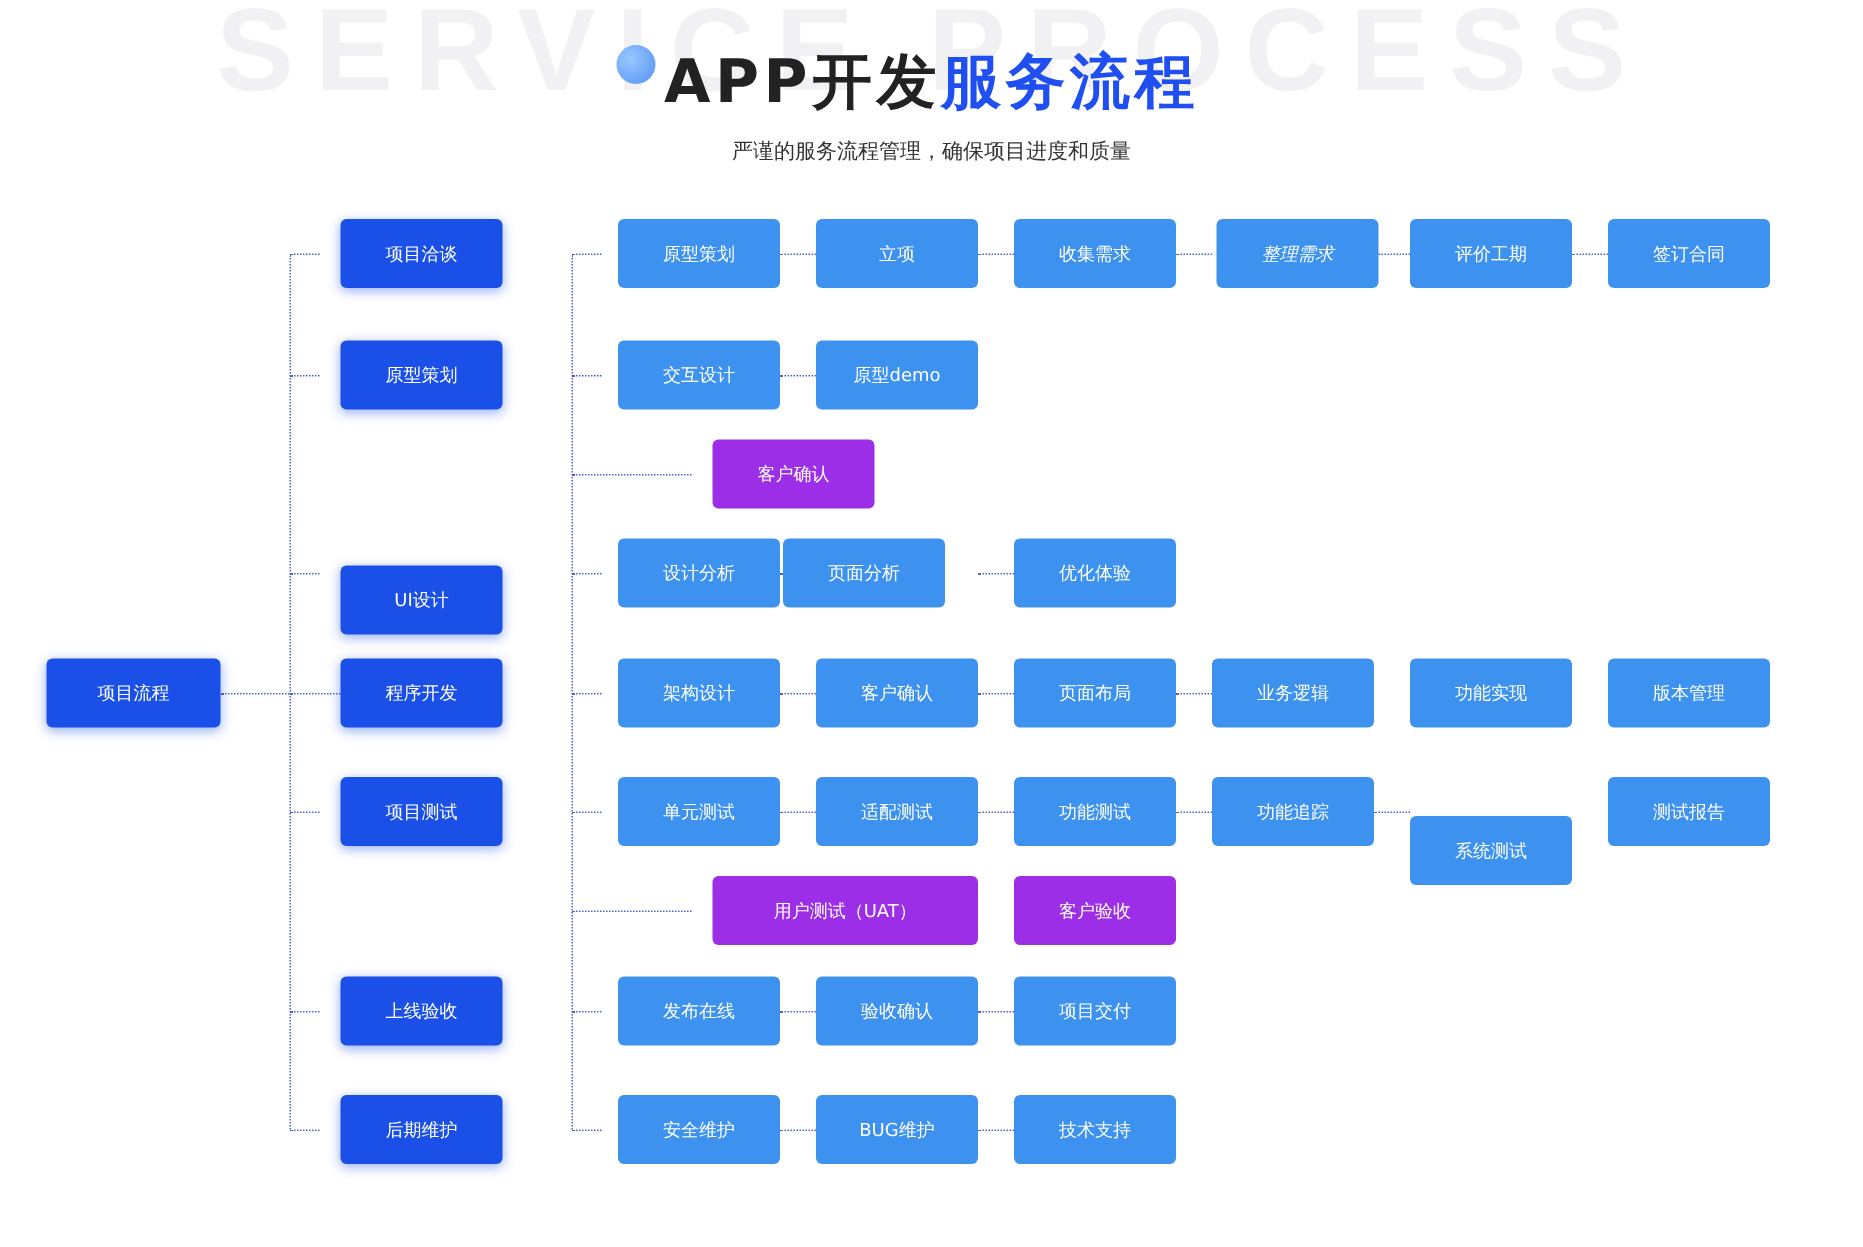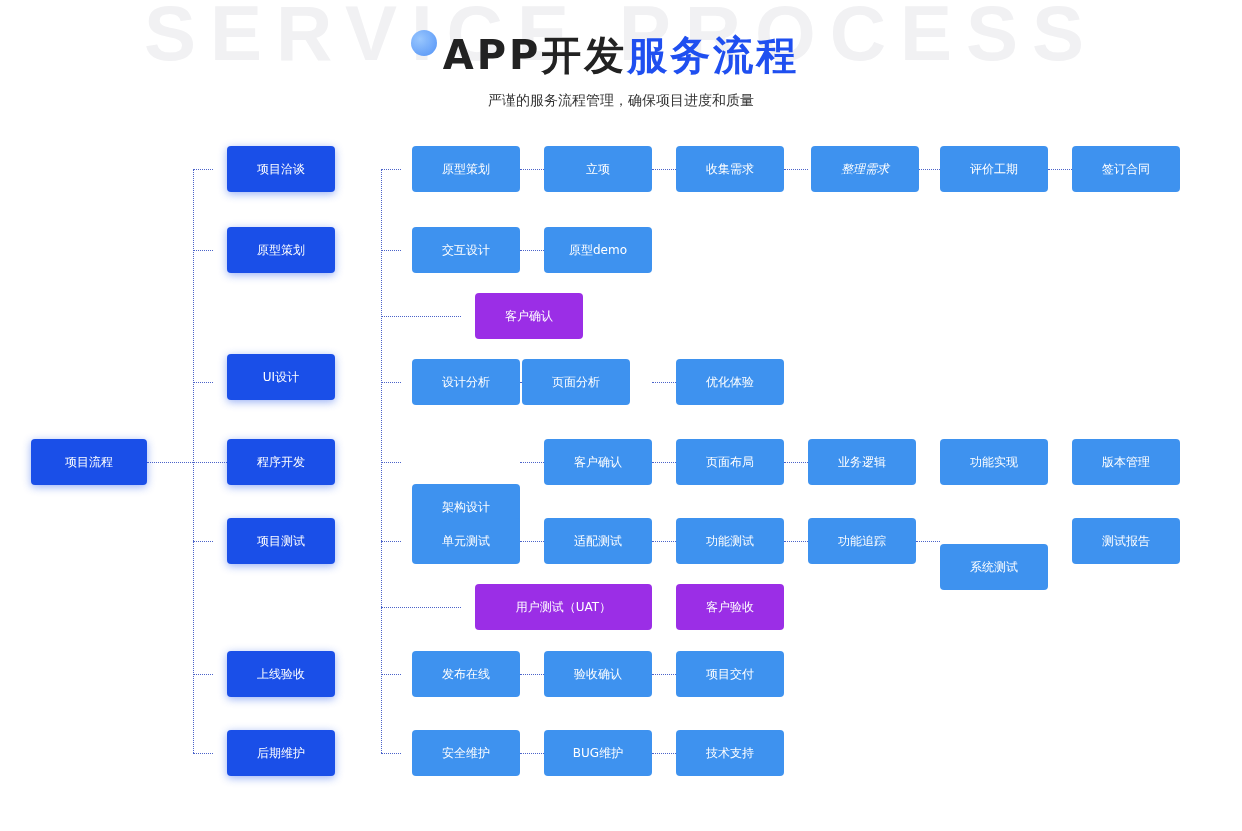--- a/index.html
+++ b/index.html
@@ -73,21 +73,21 @@
 <div class="line-h" style="left:520px; top:674px; width:24px;"></div>
 <div class="line-h" style="left:652px; top:674px; width:24px;"></div>
 
 <div class="line-h" style="left:520px; top:753px; width:24px;"></div>
 <div class="line-h" style="left:652px; top:753px; width:24px;"></div>
 
 <div class="node root" style="left:31px; top:439px;">项目流程</div>
 
 <div class="node l1" style="left:227px; top:146px;">项目洽谈</div>
 <div class="node l1" style="left:227px; top:227px;">原型策划</div>
-<div class="node l1" style="left:227px; top:354px;">UI设计</div>
+<div class="node l1" style="left:227px; top:377px;">UI设计</div>
 <div class="node l1" style="left:227px; top:439px;">程序开发</div>
 <div class="node l1" style="left:227px; top:518px;">项目测试</div>
 <div class="node l1" style="left:227px; top:651px;">上线验收</div>
 <div class="node l1" style="left:227px; top:730px;">后期维护</div>
 
 <div class="node l2" style="left:412px; top:146px;">原型策划</div>
 <div class="node l2" style="left:544px; top:146px;">立项</div>
 <div class="node l2" style="left:676px; top:146px;">收集需求</div>
 <div class="node l2" style="left:811px; top:146px;font-style:italic;">整理需求</div>
 <div class="node l2" style="left:940px; top:146px;">评价工期</div>
@@ -95,21 +95,21 @@
 
 <div class="node l2" style="left:412px; top:227px;">交互设计</div>
 <div class="node l2" style="left:544px; top:227px;">原型demo</div>
 
 <div class="node purple" style="left:475px; top:293px;">客户确认</div>
 
 <div class="node l2" style="left:412px; top:359px;">设计分析</div>
 <div class="node l2" style="left:522px; top:359px;">页面分析</div>
 <div class="node l2" style="left:676px; top:359px;">优化体验</div>
 
-<div class="node l2" style="left:412px; top:439px;margin-top:45px;">架构设计</div>
+<div class="node l2" style="left:412px; top:439px;">架构设计</div>
 <div class="node l2" style="left:544px; top:439px;">客户确认</div>
 <div class="node l2" style="left:676px; top:439px;">页面布局</div>
 <div class="node l2" style="left:808px; top:439px;">业务逻辑</div>
 <div class="node l2" style="left:940px; top:439px;">功能实现</div>
 <div class="node l2" style="left:1072px; top:439px;">版本管理</div>
 
 <div class="node l2" style="left:412px; top:518px;">单元测试</div>
 <div class="node l2" style="left:544px; top:518px;">适配测试</div>
 <div class="node l2" style="left:676px; top:518px;">功能测试</div>
 <div class="node l2" style="left:808px; top:518px;">功能追踪</div>

